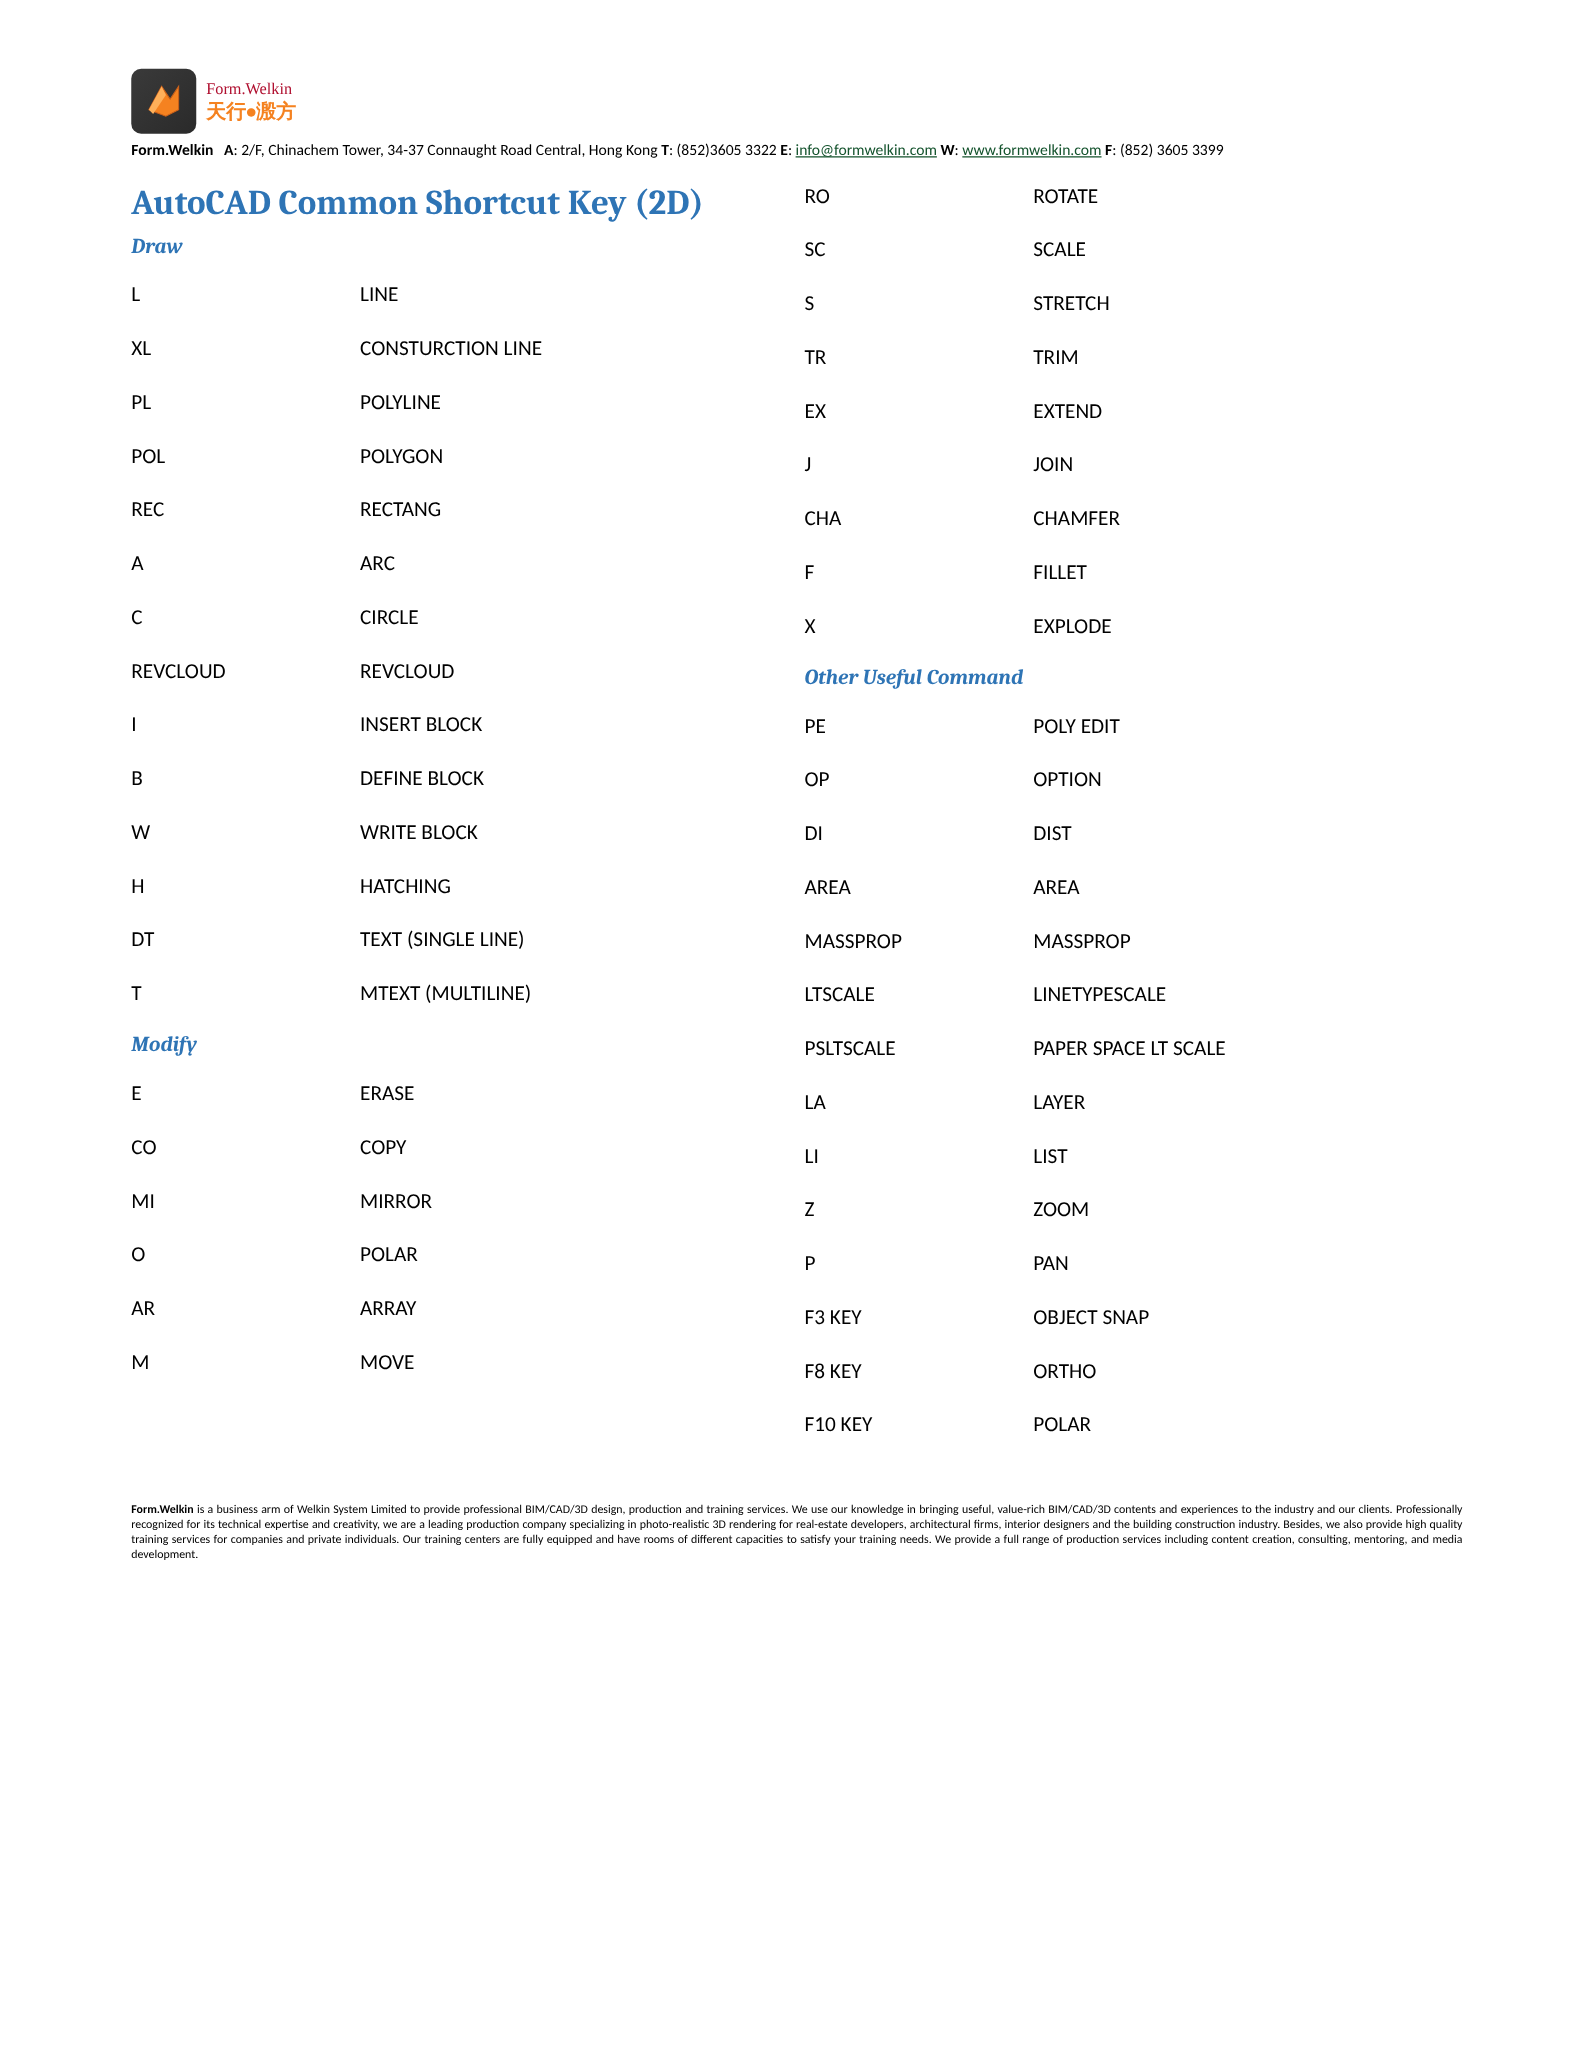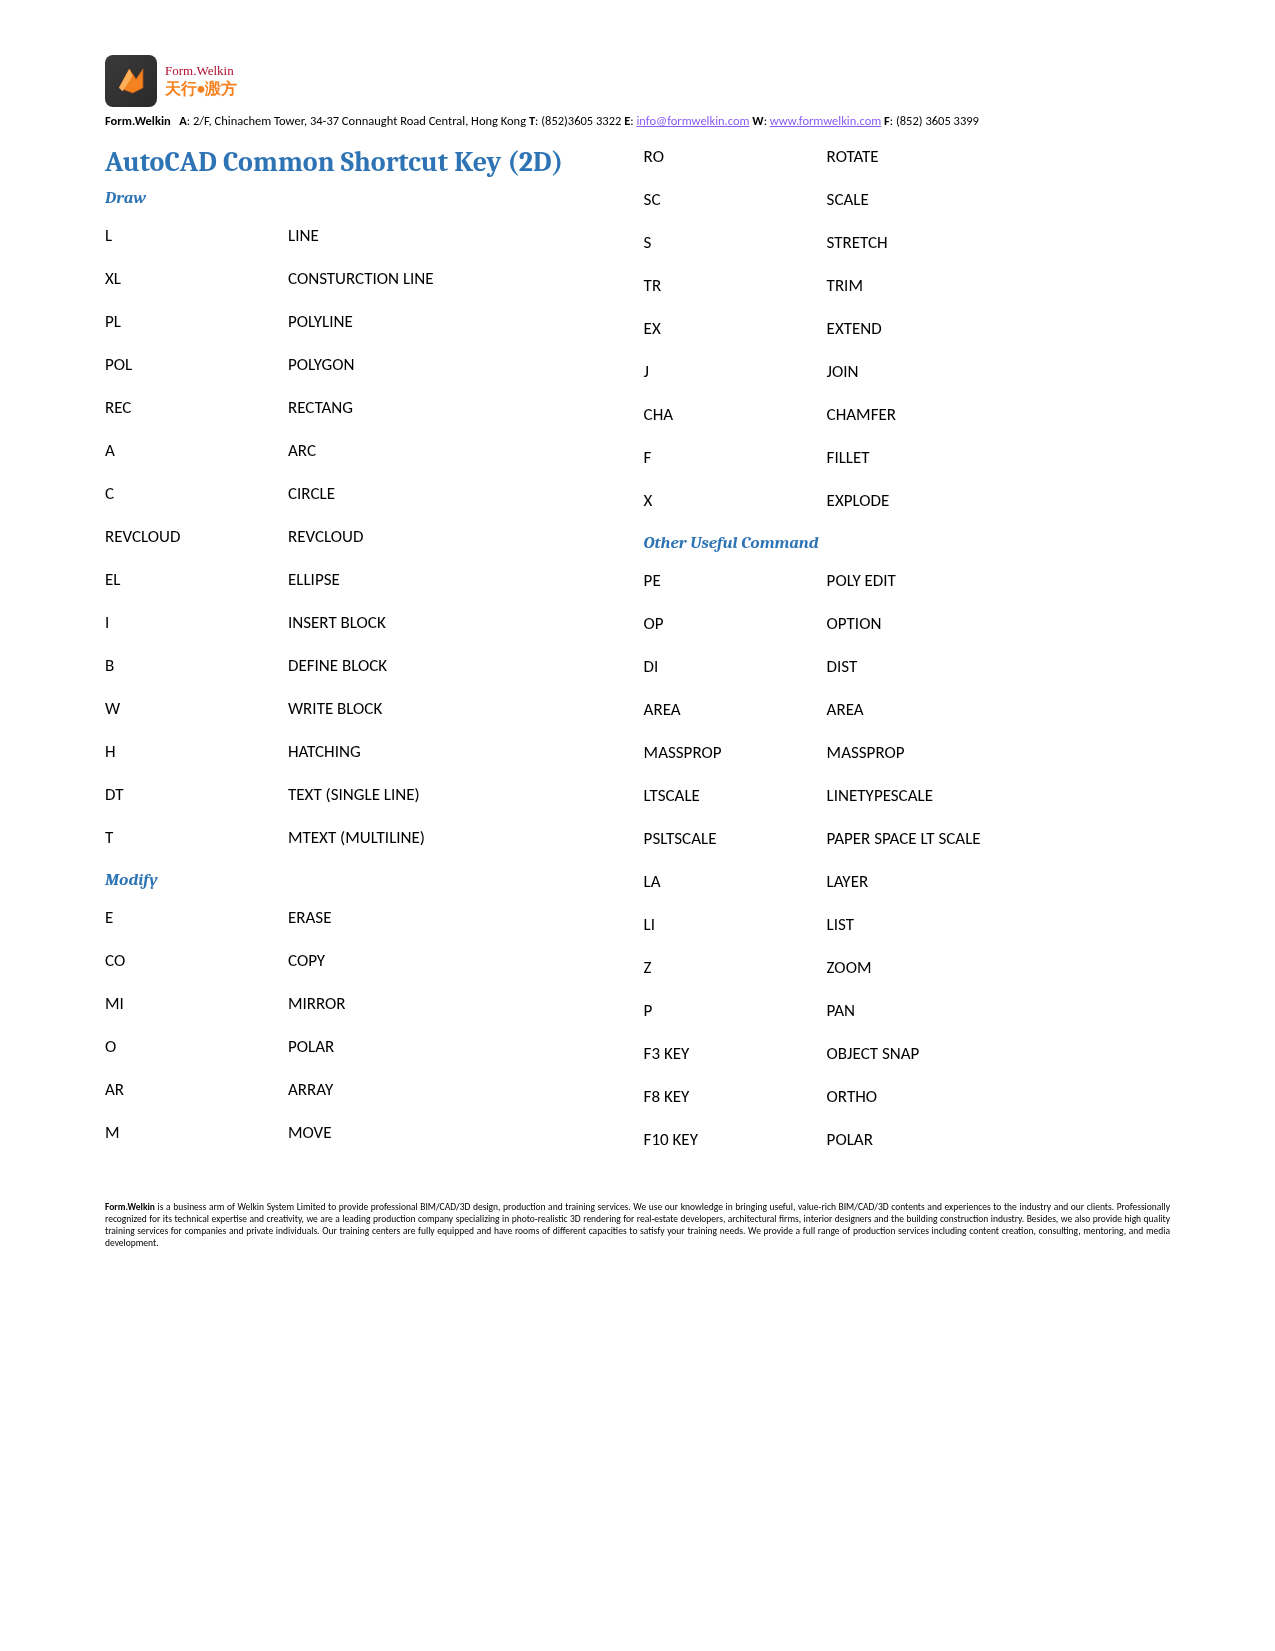--- a/index.html
+++ b/index.html
@@ -34,21 +34,21 @@
   }
   .logo-text2 {
     font-size: 16px;
     color: #f58220;
     font-weight: bold;
   }
   .header-line {
     font-size: 12.5px;
     color: #000;
   }
-  .header-line a { color: #8b5cf6; }
+  .header-line a { color: #14532d; }
   .header-line b { font-weight: bold; }
   .main {
     margin-top: 18px;
     display: flex;
     gap: 12px;
   }
   .col {
     width: 50%;
   }
   .col-left { padding-right: 20px; }
@@ -144,24 +144,20 @@
         </div>
         <div class="row">
           <div class="key">C</div>
           <div class="cmd">CIRCLE</div>
         </div>
         <div class="row">
           <div class="key">REVCLOUD</div>
           <div class="cmd">REVCLOUD</div>
         </div>
         <div class="row">
-          <div class="key">EL</div>
-          <div class="cmd">ELLIPSE</div>
-        </div>
-        <div class="row">
           <div class="key">I</div>
           <div class="cmd">INSERT BLOCK</div>
         </div>
         <div class="row">
           <div class="key">B</div>
           <div class="cmd">DEFINE BLOCK</div>
         </div>
         <div class="row">
           <div class="key">W</div>
           <div class="cmd">WRITE BLOCK</div>

